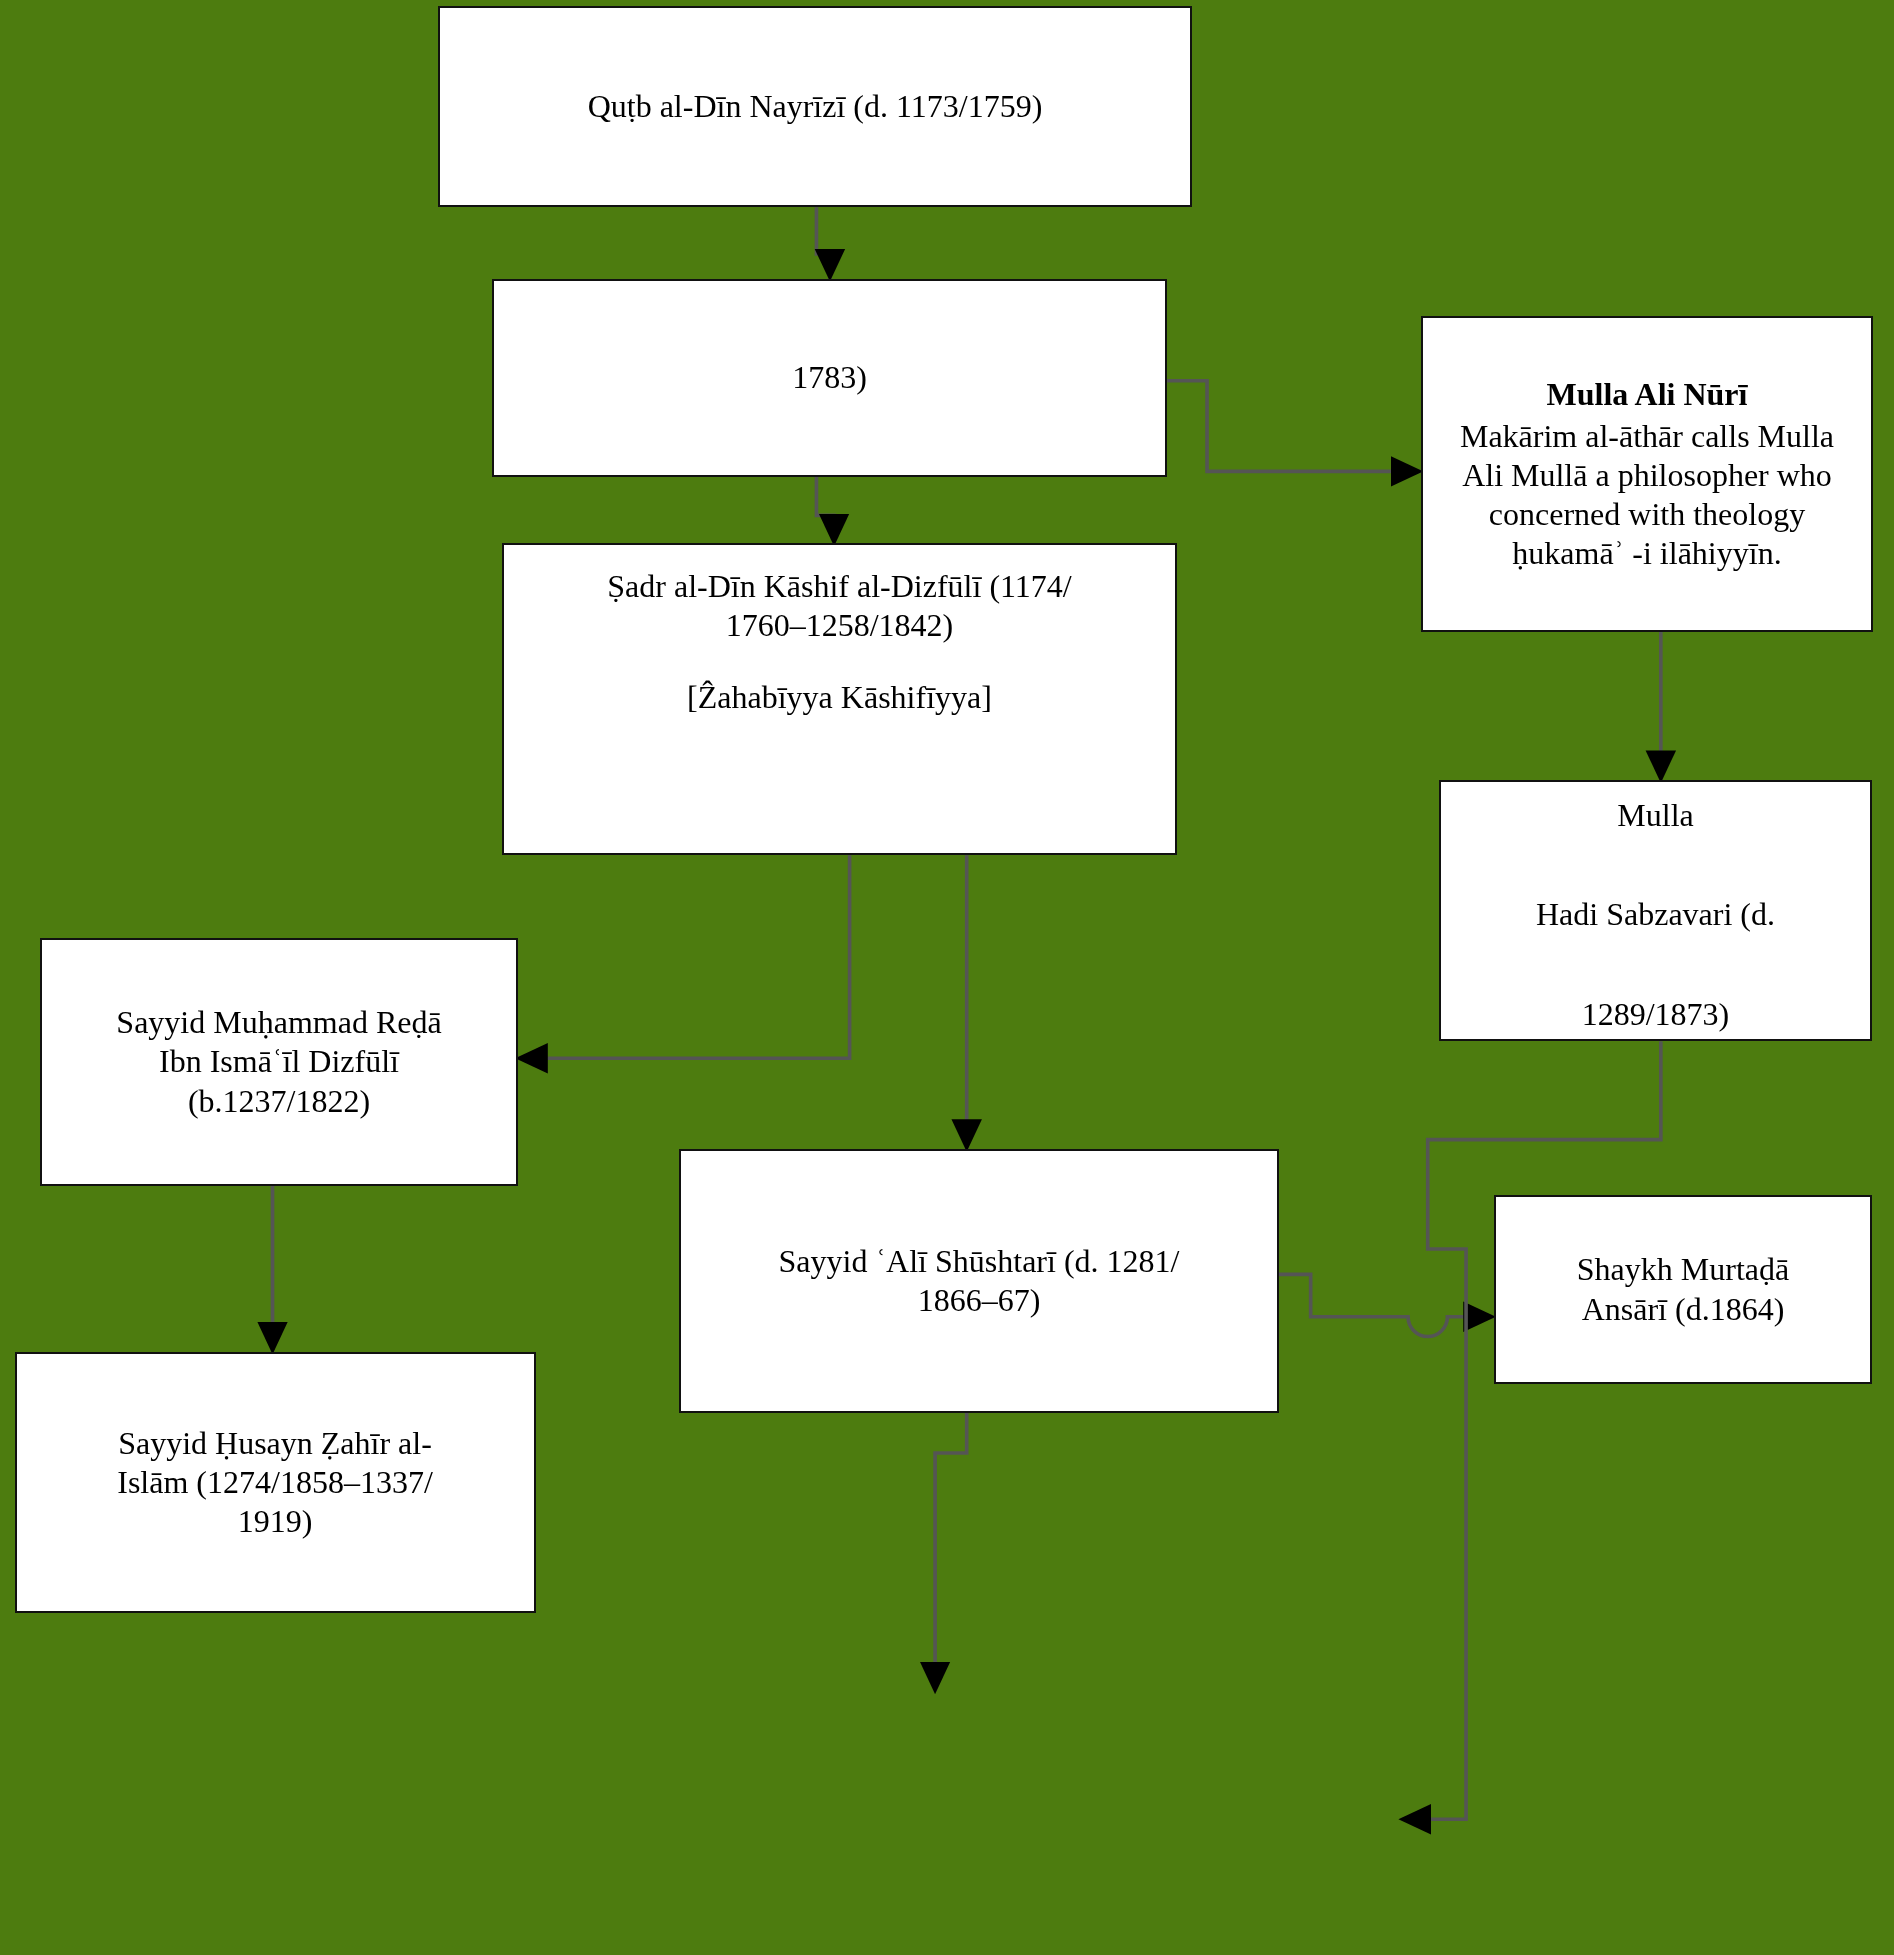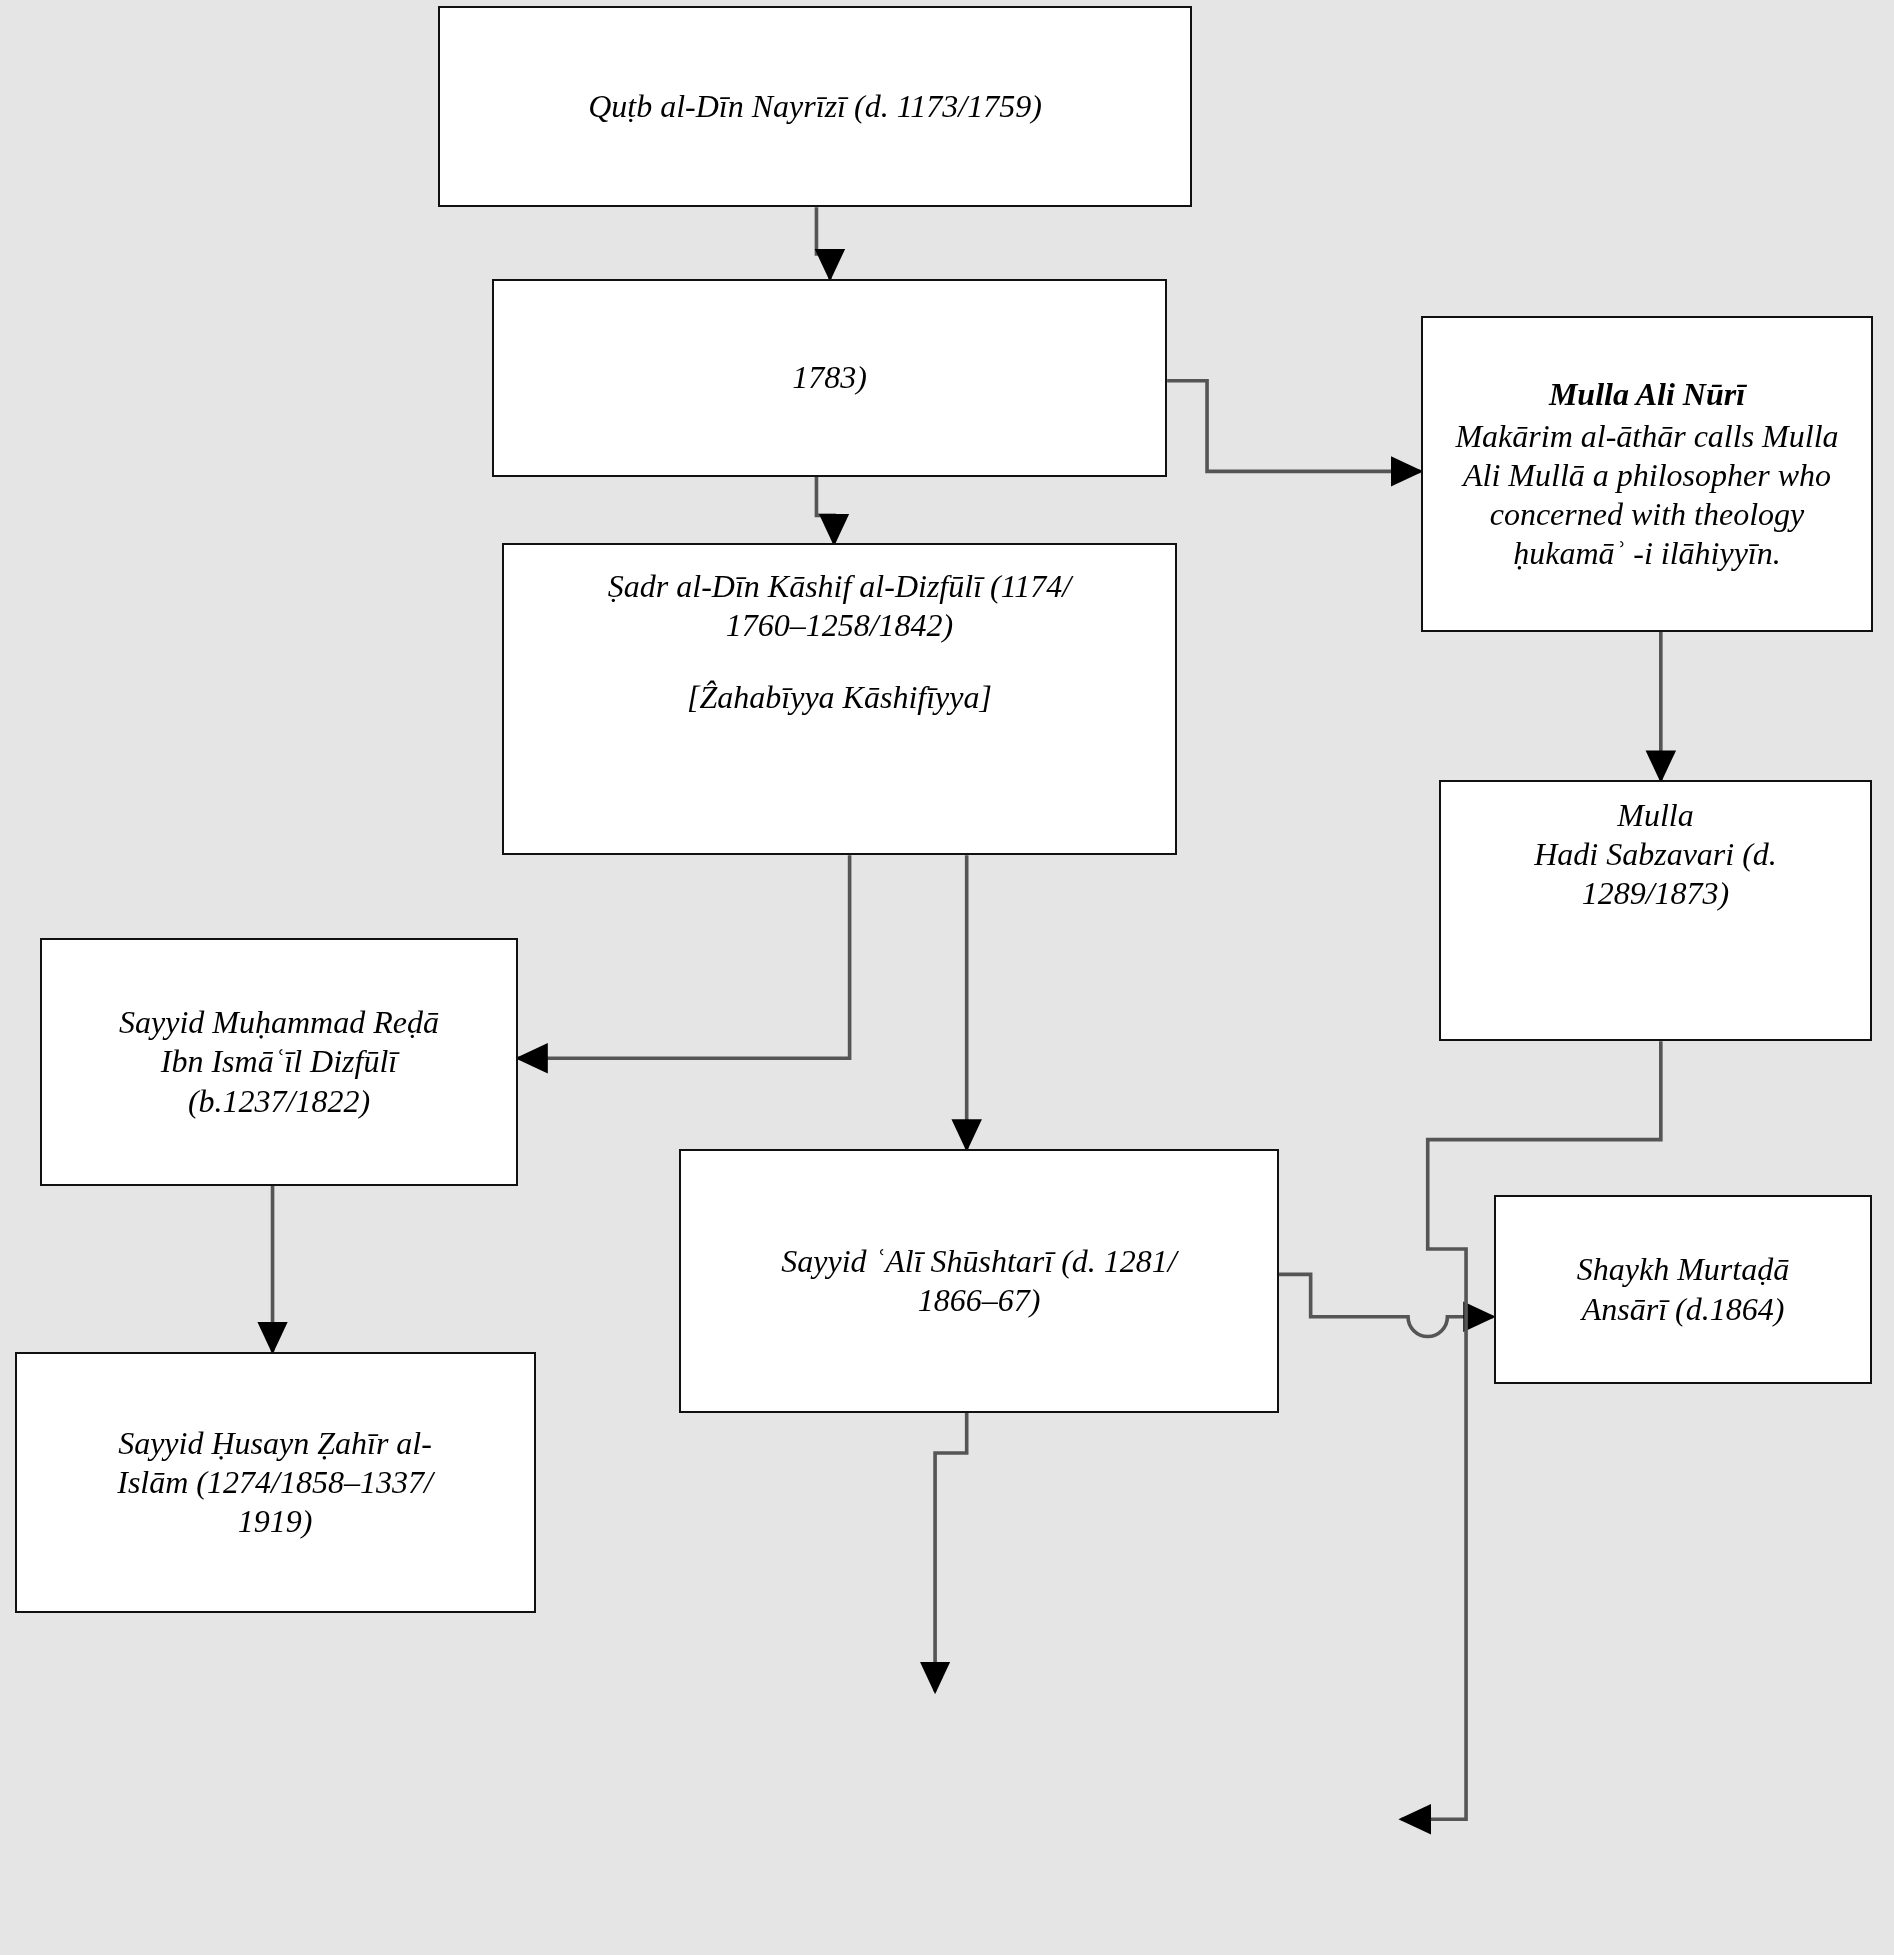--- a/index.html
+++ b/index.html
@@ -9,23 +9,22 @@
     background: #ffffff;
   }
   body {
     font-family: "Liberation Serif", "DejaVu Serif", serif;
     color: #000000;
   }
   #canvas {
     position: relative;
     width: 1894px;
     height: 1955px;
-    background: #e5e5e5;
+    background: #4d7c0f;
     overflow: hidden;
-    font-style: italic;
   }
   svg#edges {
     position: absolute;
     left: 0;
     top: 0;
     width: 1894px;
     height: 1955px;
     pointer-events: none;
   }
   .node {
@@ -118,21 +117,21 @@
     <span class="line t-note-body">ḥukamāʾ -i ilāhiyyīn.</span>
   </div>
 
   <div class="node" style="left:502px; top:543px; width:675px; height:312px; justify-content:flex-start; padding-top:22px;">
     <span class="line t-main">Ṣadr al-Dīn Kāshif al-Dizfūlī (1174/</span>
     <span class="line t-main">1760–1258/1842)</span>
     <span class="spacer"></span>
     <span class="line t-main">[Ẑahabīyya Kāshifīyya]</span>
   </div>
 
-  <div class="node" style="left:1439px; top:780px; width:433px; height:261px; justify-content:flex-start; padding-top:13.5px;">
+  <div class="node" style="left:1439px; top:780px; width:433px; height:261px; justify-content:space-between; padding-top:13.5px;">
     <span class="line t-main">Mulla</span>
     <span class="line t-main">Hadi Sabzavari (d.</span>
     <span class="line t-main">1289/1873)</span>
   </div>
 
   <div class="node" style="left:40px; top:938px; width:478px; height:248px;">
     <span class="line t-main">Sayyid Muḥammad Reḍā</span>
     <span class="line t-main">Ibn Ismāʿīl Dizfūlī</span>
     <span class="line t-main">(b.1237/1822)</span>
   </div>

